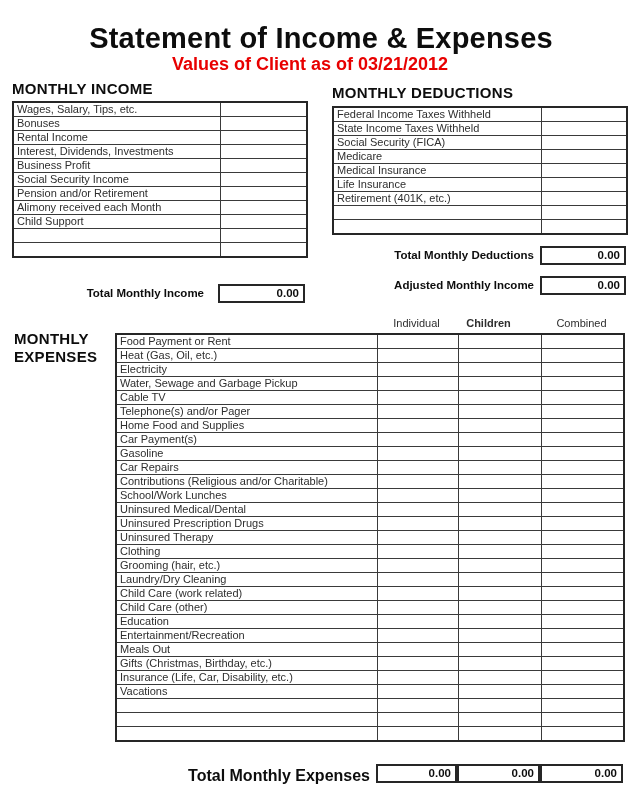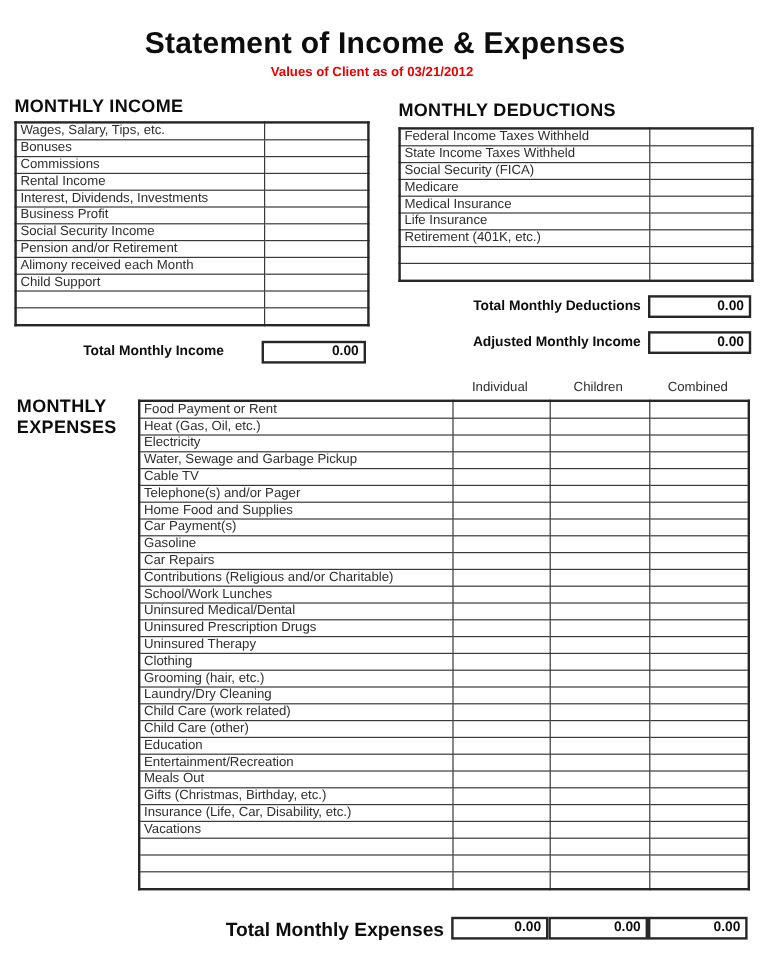--- a/index.html
+++ b/index.html
@@ -4,25 +4,25 @@
 <style>
   html,body{margin:0;padding:0;}
   body{
     width:642px;height:800px;position:relative;background:#ffffff;
     font-family:"Liberation Sans","DejaVu Sans",sans-serif;
     color:#2e2e2e;overflow:hidden;
   }
   .abs{position:absolute;}
   .page-title{
     top:22px;left:0;width:642px;text-align:center;
-    font-size:25px;font-weight:bold;color:#0d0d0d;letter-spacing:.2px;
+    font-size:29px;font-weight:bold;color:#0d0d0d;letter-spacing:.2px;
   }
   .page-subtitle{
     top:54px;left:0;width:620px;text-align:center;
-    font-size:11px;font-weight:bold;color:#e80000;
+    font-size:18px;font-weight:bold;color:#e80000;
   }
   .section-heading{
     font-size:15px;font-weight:bold;color:#0d0d0d;letter-spacing:.3px;white-space:nowrap;
   }
   table.form{
     border-collapse:collapse;table-layout:fixed;
     border:2px solid #262626;background:#ffffff;
   }
   table.form td{
     border:1px solid #3a3a3a;
@@ -60,24 +60,20 @@
   <tbody id="income-body">
       <tr>
         <td class="label-cell">Wages, Salary, Tips, etc.</td>
         <td class="value-cell"></td>
       </tr>
       <tr>
         <td class="label-cell">Bonuses</td>
         <td class="value-cell"></td>
       </tr>
       <tr>
-        <td class="label-cell">Commissions</td>
-        <td class="value-cell"></td>
-      </tr>
-      <tr>
         <td class="label-cell">Rental Income</td>
         <td class="value-cell"></td>
       </tr>
       <tr>
         <td class="label-cell">Interest, Dividends, Investments</td>
         <td class="value-cell"></td>
       </tr>
       <tr>
         <td class="label-cell">Business Profit</td>
         <td class="value-cell"></td>
@@ -101,21 +97,21 @@
       <tr>
         <td class="label-cell"></td>
         <td class="value-cell"></td>
       </tr>
       <tr>
         <td class="label-cell"></td>
         <td class="value-cell"></td>
       </tr>
     </tbody>
 </table>
-<div class="abs total-label" style="left:28px;top:287px;width:200px;text-align:center;">Total Monthly Income</div>
+<div class="abs total-label" style="left:4px;top:287px;width:200px;">Total Monthly Income</div>
 <div class="abs total-box" style="left:218px;top:284px;width:87px;">0.00</div>
 
 <div class="abs section-heading" style="left:332px;top:84px;">MONTHLY DEDUCTIONS</div>
 <table class="form abs" style="left:332px;top:106px;width:294px;">
   <colgroup>
       <col style="width:208px;">
       <col style="width:86px;">
     </colgroup>
   <tbody id="deductions-body">
       <tr>
@@ -156,21 +152,21 @@
       </tr>
     </tbody>
 </table>
 <div class="abs total-label" style="left:332px;top:249px;width:202px;">Total Monthly Deductions</div>
 <div class="abs total-box" style="left:540px;top:246px;width:86px;">0.00</div>
 <div class="abs total-label" style="left:332px;top:279px;width:202px;">Adjusted Monthly Income</div>
 <div class="abs total-box" style="left:540px;top:276px;width:86px;">0.00</div>
 
 <div class="abs" style="left:376px;top:317px;width:247px;height:13px;">
   <span class="col-header" style="left:0;width:81px;">Individual</span>
-  <span class="col-header" style="left:81px;width:83px;">Children</span>
+  <span class="col-header" style="left:71px;width:83px;font-weight:bold;">Children</span>
   <span class="col-header" style="left:164px;width:83px;">Combined</span>
 </div>
 <div class="abs section-heading expenses-heading" style="left:14px;top:330px;">
   <div>MONTHLY</div>
   <div>EXPENSES</div>
 </div>
 <table class="form abs" style="left:115px;top:333px;width:508px;">
   <colgroup>
       <col style="width:261px;">
       <col style="width:81px;">

